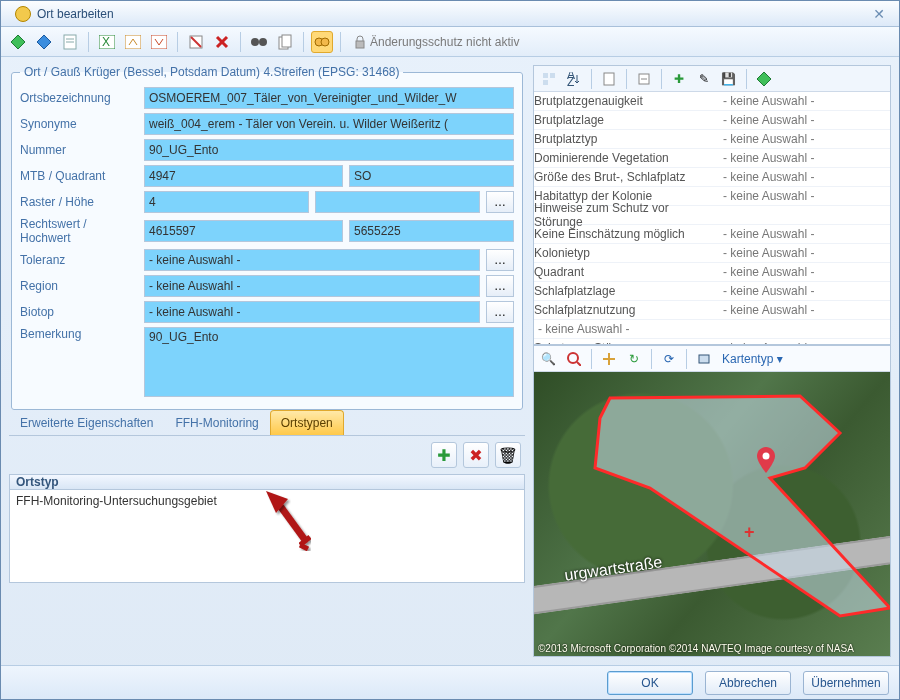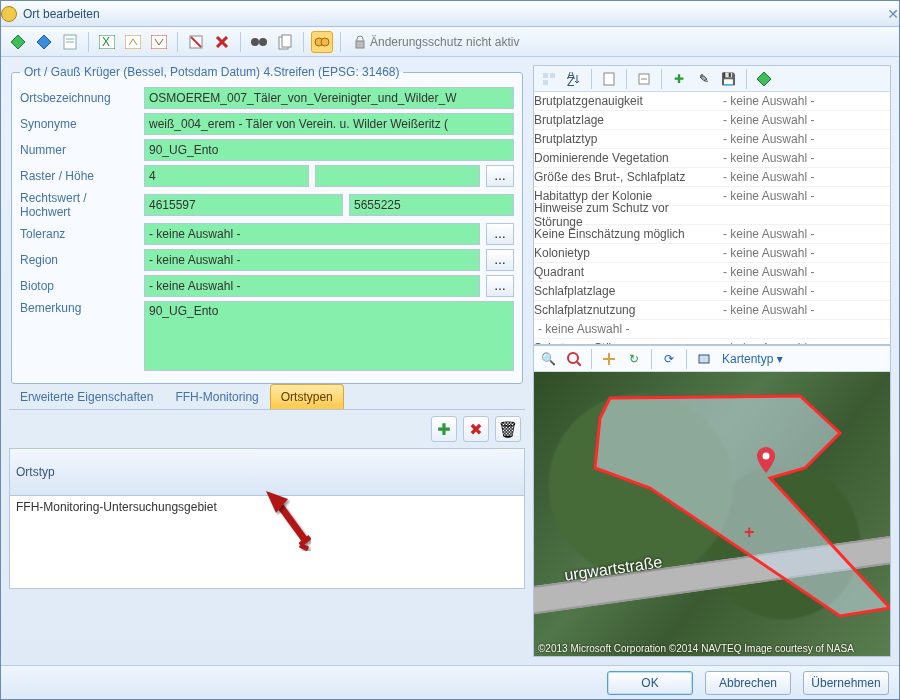--- a/index.html
+++ b/index.html
@@ -1,42 +1,42 @@
 <!DOCTYPE html>
 <html><head>
 <meta charset="utf-8">
 <style>
   * { box-sizing: border-box; font-family: "Segoe UI", Tahoma, sans-serif; font-size: 12px; }
   body { margin: 0; background: #d8e6f2; overflow: hidden; }
   .window { width: 900px; height: 700px; background: linear-gradient(#e8f1fb, #dfeaf6); border: 1px solid #6a8bb0; display: flex; flex-direction: column; }
-  .titlebar { height: 26px; background: linear-gradient(#fbfdff,#dce9f8); display:flex; align-items:center; padding:0 0; color:#2b4f78; font-size:13px; border-bottom:1px solid #a8c0da;}
+  .titlebar { height: 26px; background: linear-gradient(#fbfdff,#dce9f8); display:flex; align-items:center; padding:0 14px; color:#2b4f78; font-size:13px; border-bottom:1px solid #a8c0da;}
   .titlebar .ticon { width:16px; height:16px; background:#f2c94c; border:1px solid #b38600; border-radius:50%; margin-right:6px;}
   .titlebar .close { margin-left:auto; color:#6b8db3; font-size:14px; cursor:default;}
   .toolbar { height:30px; background:linear-gradient(#f5faff,#e2edf9); border-bottom:1px solid #b7cde4; display:flex; align-items:center; padding:0 6px; gap:4px; color:#2b4f78;}
   .tbtn { width:22px; height:22px; border:1px solid transparent; border-radius:3px; display:flex; align-items:center; justify-content:center; }
   .tsep{ width:1px; height:20px; background:#b7cde4; margin:0 3px;}
   .lock { color:#7a7a7a; display:flex; align-items:center; gap:4px; margin-left:6px;}
   .content { flex:1; display:flex; padding:8px; gap:8px; }
   .left, .right { flex:1; display:flex; flex-direction:column; }
   
   .fs { border:1px solid #9cb8d6; border-radius:3px; padding:8px; background:#f7fbff; }
   .fs legend { color:#4472a8; padding:0 4px; font-size:12px;}
   .row { display:flex; align-items:center; margin-bottom:4px; gap:6px;}
   .row label { width:118px; color:#4472a8; }
-  .inp { flex:1; height:22px; border:1px solid #b4c7dc; background:#86efac; padding:2px 4px; color:#333;}
+  .inp { flex:1; height:22px; border:1px solid #b4c7dc; background:#7dd3fc; padding:2px 4px; color:#333;}
   .dots { width:28px; height:22px; border:1px solid #b4c7dc; background:linear-gradient(#fff,#e6eef8); text-align:center; line-height:18px; }
   textarea.inp { height:70px; resize:none;}
   
   .tabs { display:flex; border-bottom:1px solid #b4c7dc;}
   .tab { padding:5px 10px; color:#4472a8; border:1px solid transparent; border-bottom:none; border-top-left-radius:4px; border-top-right-radius:4px;}
   .tab.active { background:linear-gradient(#ffe9a8,#ffc94a); border-color:#e0a92e; color:#5a3e00; font-weight:500;}
   .tabtools { display:flex; justify-content:flex-end; gap:6px; padding:6px 4px;}
   .ibtn { width:26px; height:26px; border:1px solid #b4c7dc; border-radius:3px; background:linear-gradient(#fff,#e8f0fa); display:flex; align-items:center; justify-content:center; font-size:16px;}
   .grid { border:1px solid #b4c7dc; background:#fff; }
-  .ghead { background:linear-gradient(#f2f7ff,#d9e6f5); border-bottom:1px solid #b4c7dc; padding:16px 6px; color:#34567c; font-weight:400;}
+  .ghead { background:linear-gradient(#f2f7ff,#d9e6f5); border-bottom:1px solid #b4c7dc; padding:0 6px; color:#34567c; font-weight:700;}
   .gcell { padding:4px 6px; color:#333;}
   
   .pg { border:1px solid #b4c7dc; background:#fff; display:flex; flex-direction:column; height:280px;}
   .pgtb { height:26px; border-bottom:1px solid #cdd9e8; display:flex; align-items:center; padding:0 4px; gap:3px; background:#f0f6fd;}
   .pgrows { overflow:auto; flex:1;}
   .pgrow { display:flex; border-bottom:1px solid #eef2f8; height:19px; align-items:center;}
   .pgk { width:185px; padding-left:0; color:#555;}
   .pgv { flex:1; padding-left:4px; color:#777;}
   
   .mapwrap { border:1px solid #b4c7dc; flex:1; background:#f8fbff; display:flex; flex-direction:column;}
@@ -163,20 +163,25 @@
           </div>
         <div class="row">
             <label>Synonyme</label>
             <input class="inp" value="weiß_004_erem - Täler von Verein. u. Wilder Weißeritz (" style="">
           </div>
         <div class="row">
             <label>Nummer</label>
             <input class="inp" value="90_UG_Ento" style="">
           </div>
         <div class="row">
+            <label>MTB / Quadrant</label>
+            <input class="inp" style="flex: 1 1 0%;" value="4947">
+            <input class="inp" style="flex: 0.6 1 0%;" value="SO">
+          </div>
+        <div class="row">
             <label>Raster / Höhe</label>
             <input class="inp" style="flex: 1 1 0%;" value="4">
             <input class="inp" style="flex: 0.45 1 0%;" value="">
             <button class="dots">…</button>
           </div>
         <div class="row">
             <label>Rechtswert / Hochwert</label>
             <input class="inp" style="flex: 1 1 0%;" value="4615597">
             <input class="inp" style="flex: 0.6 1 0%;" value="5655225">
           </div>

